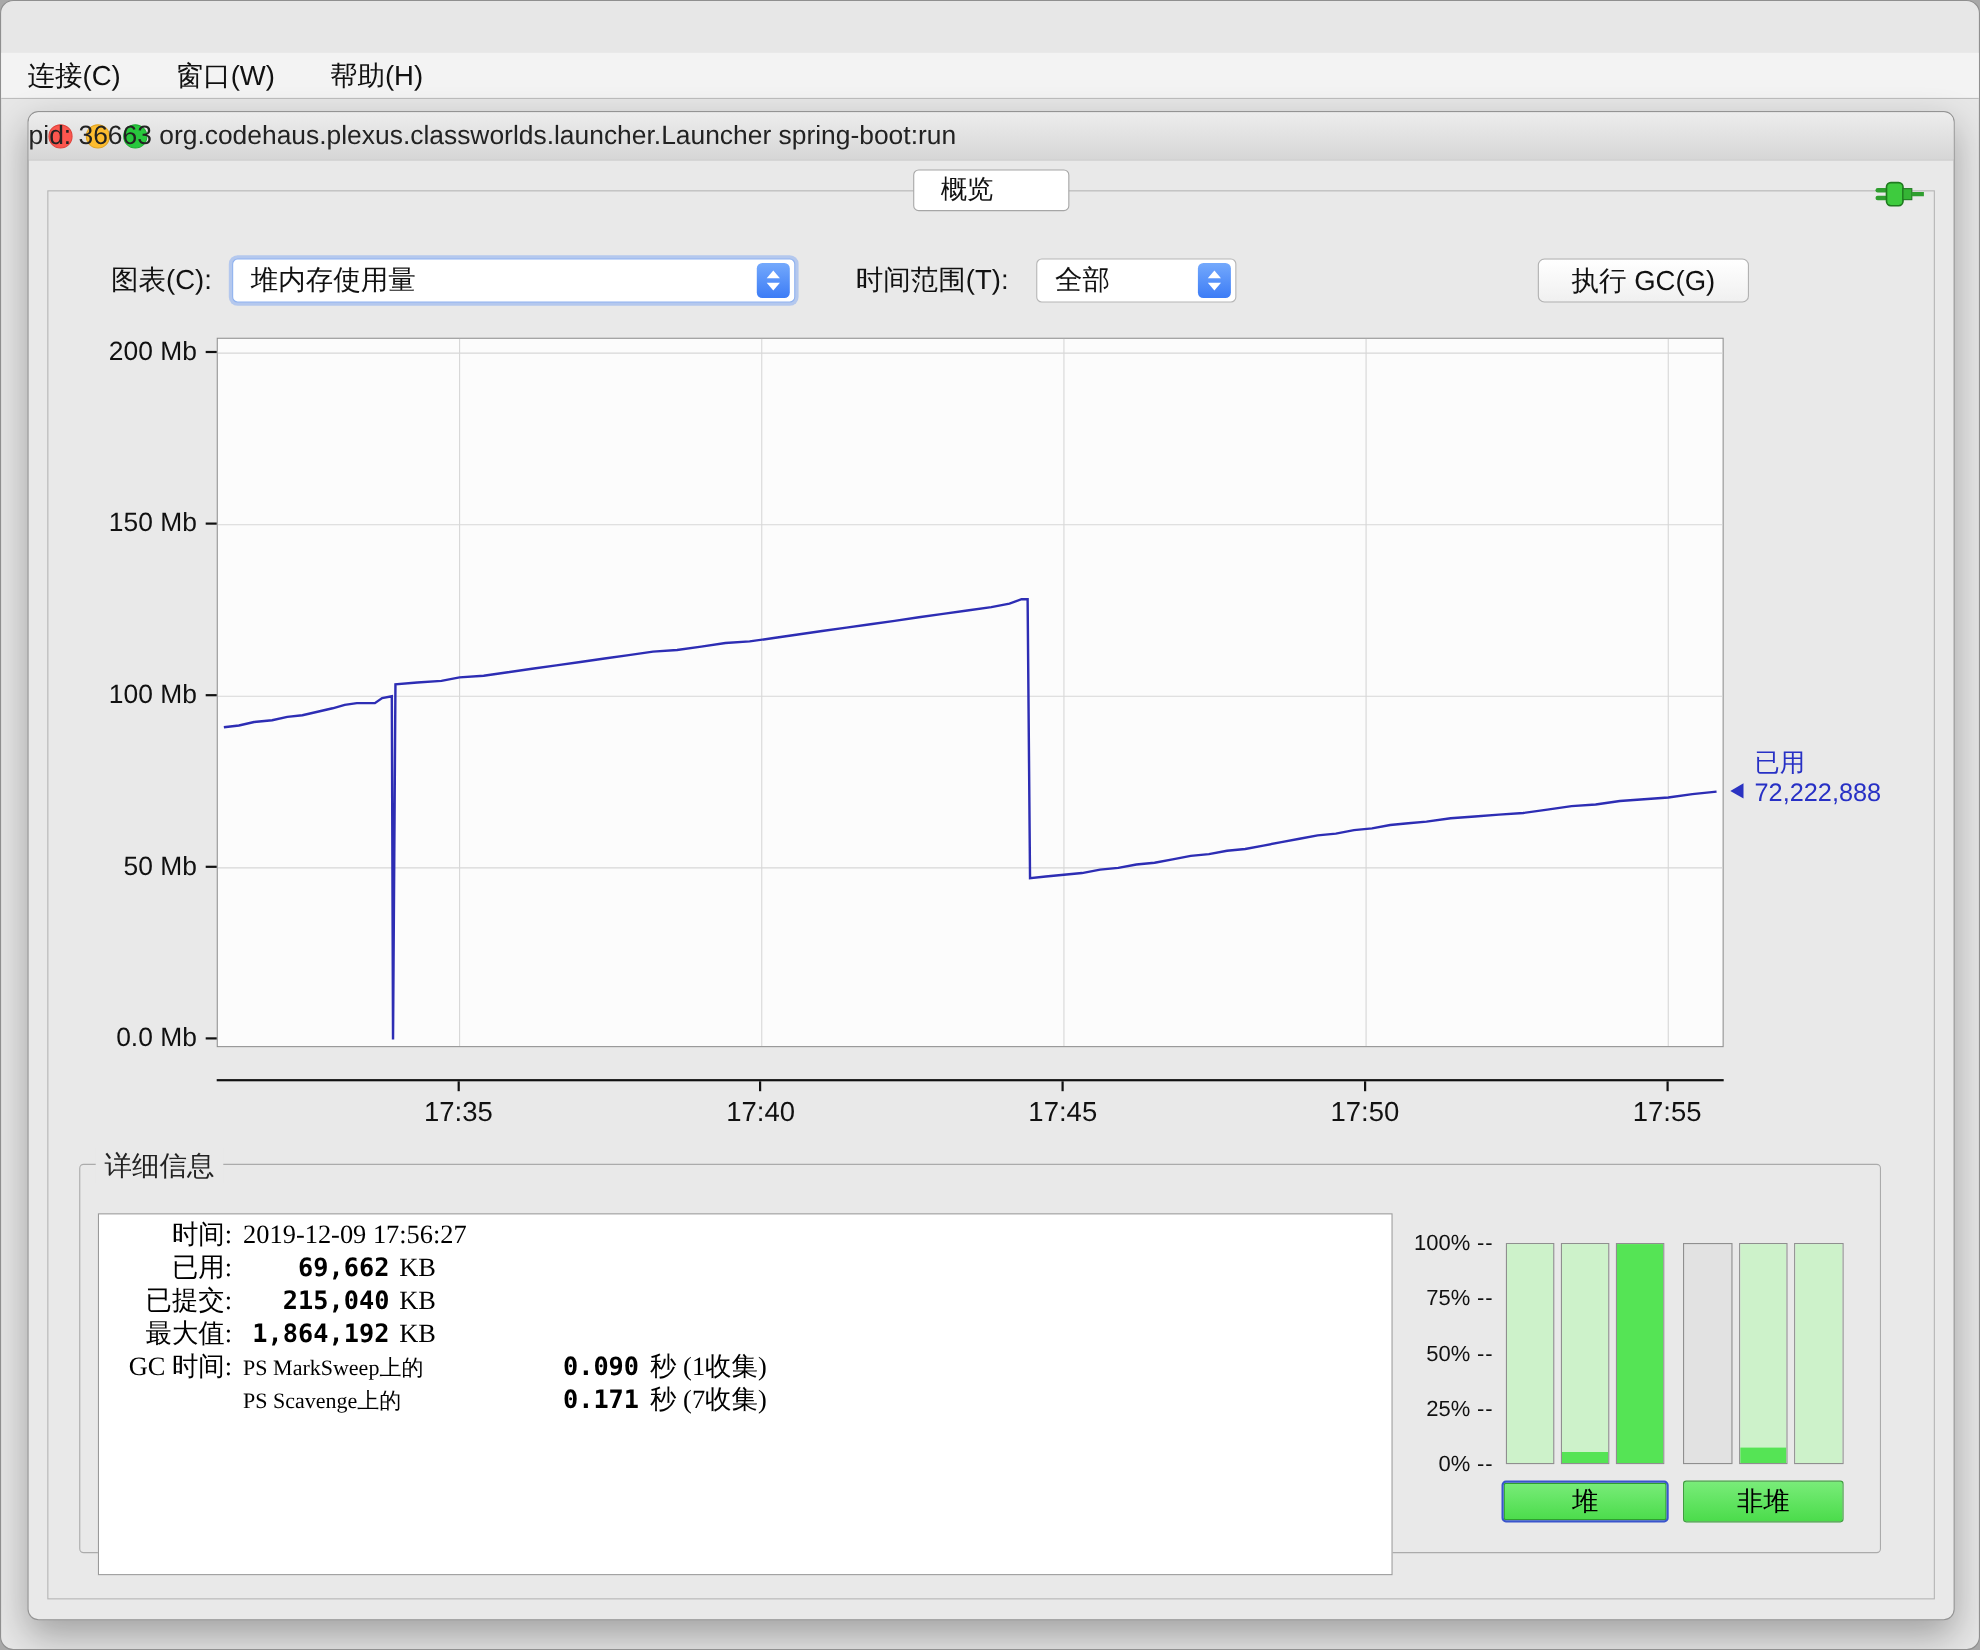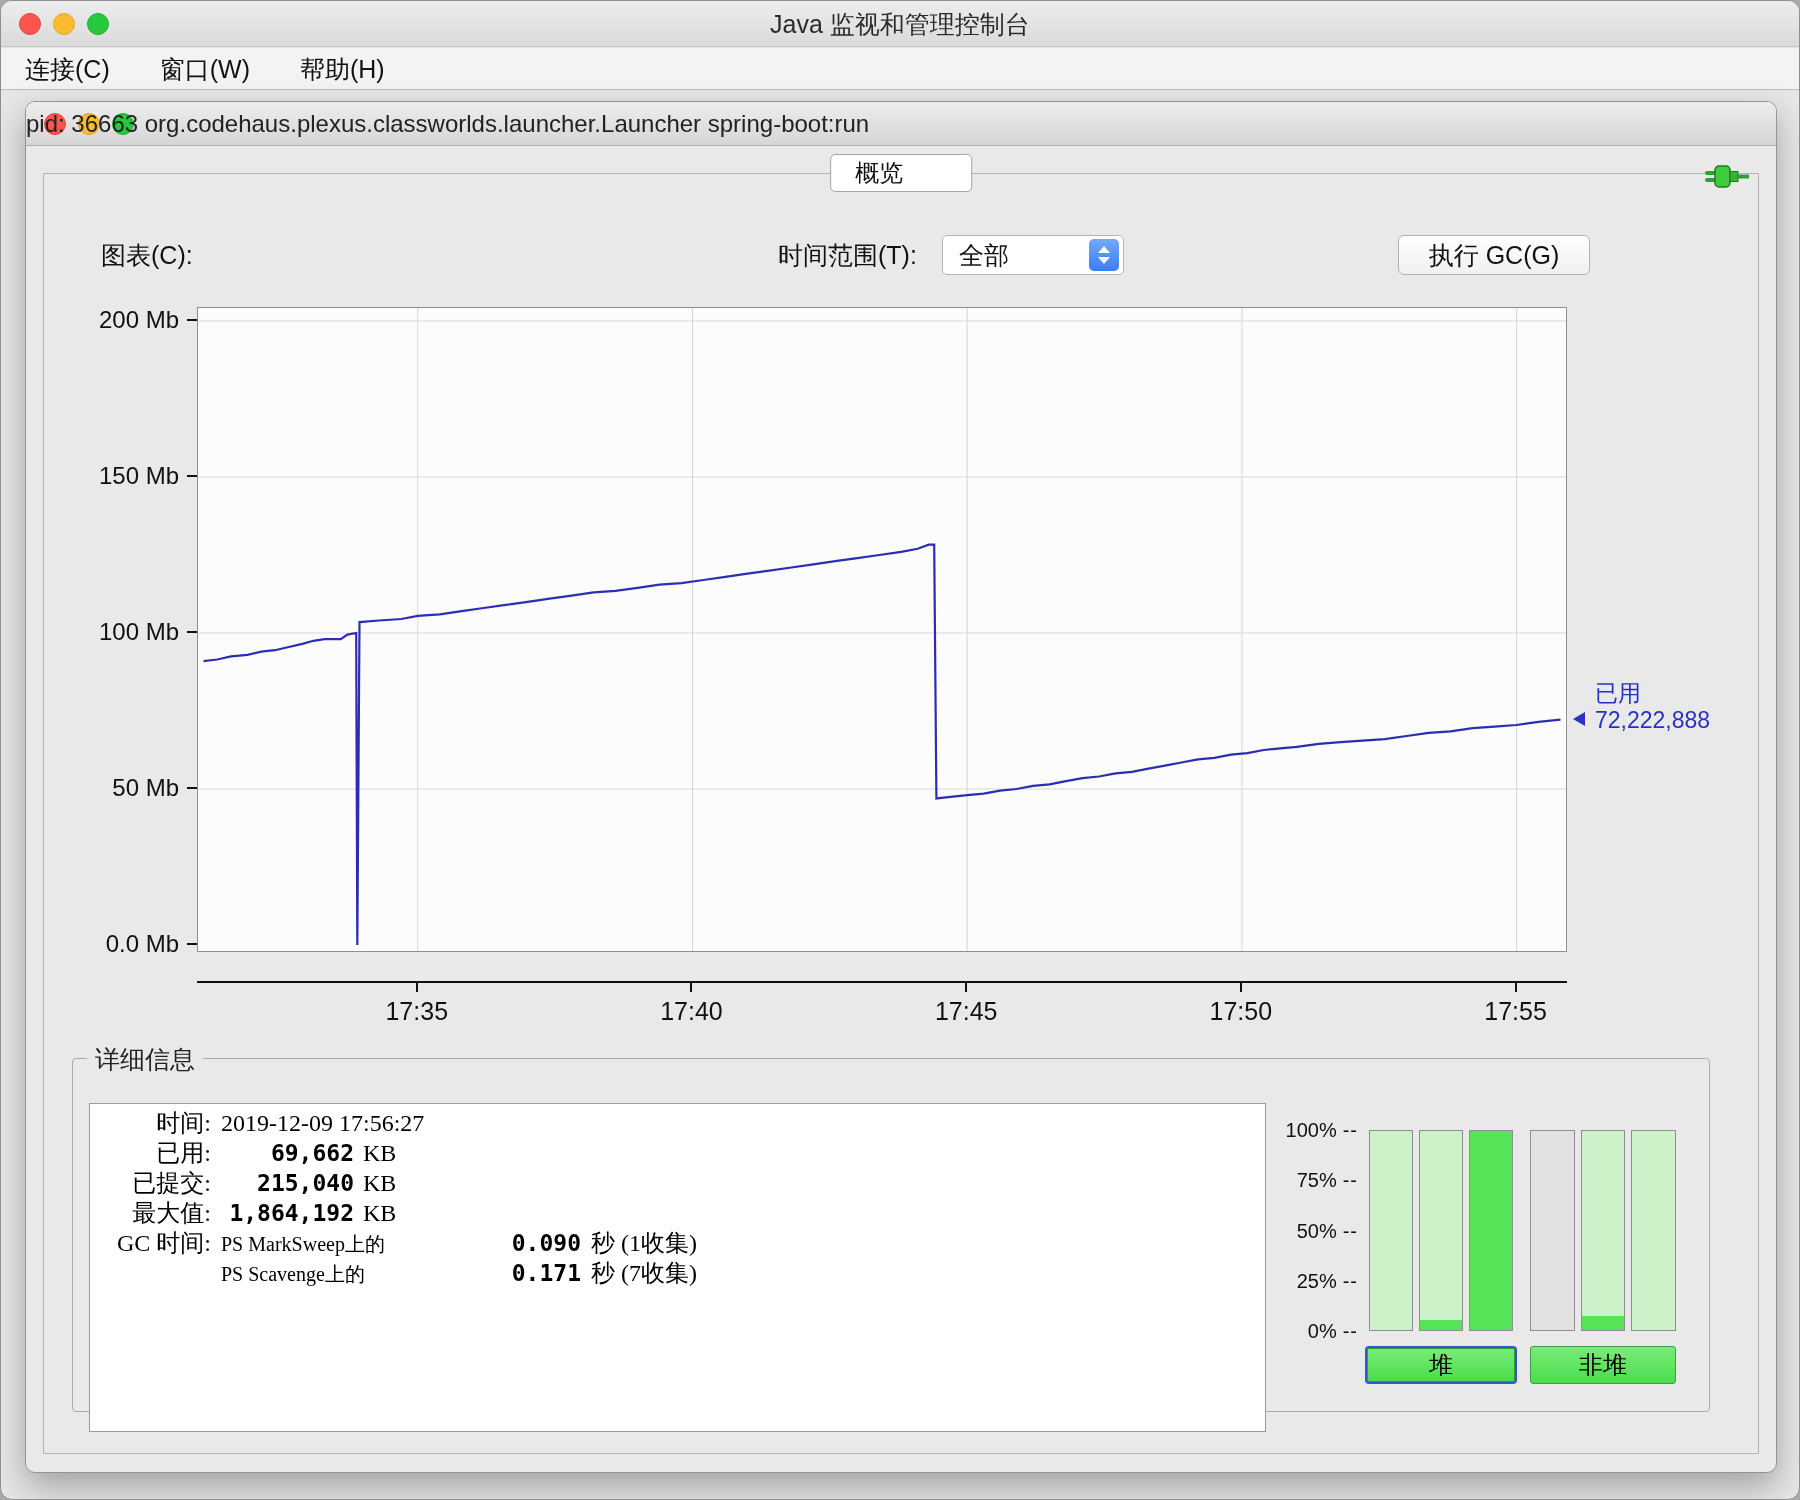--- a/index.html
+++ b/index.html
@@ -167,28 +167,20 @@
     font-family:inherit; cursor:default;
   }
   #heap-btn{ left:112px; width:152px; border:2px solid #3a55cc; border-radius:4px; box-shadow:inset 0 0 0 1px #2f9e2f; }
   #nonheap-btn{ left:277px; width:146px; border:1px solid #3f9e3f; border-radius:3px; }
 </style>
 </head>
 <body>
 
 <div class="outer-window">
 
-  <div class="outer-titlebar">
-    <div class="traffic">
-      <span class="dot red"></span>
-      <span class="dot yellow"></span>
-      <span class="dot green"></span>
-    </div>
-    <div class="outer-title">Java 监视和管理控制台</div>
-  </div>
 
   <div class="menubar">
     <span class="menu-item">连接(C)</span>
     <span class="menu-item">窗口(W)</span>
     <span class="menu-item">帮助(H)</span>
   </div>
 
   <div class="inner-window">
     <div class="inner-titlebar">
       <div class="traffic">
@@ -216,20 +208,27 @@
           <rect x="1" y="11" width="11" height="4" rx="2" fill="#2f9e2f"></rect>
           <rect x="1" y="18" width="11" height="4" rx="2" fill="#2f9e2f"></rect>
           <rect x="11" y="6" width="15" height="21" rx="4" fill="#3ecb3e" stroke="#1f7a1f" stroke-width="1.5"></rect>
           <rect x="26" y="11.5" width="8" height="10" fill="#35b435" stroke="#1f7a1f" stroke-width="1"></rect>
           <path d="M34 16.5 h11" stroke="#2f9e2f" stroke-width="4"></path>
         </svg>
       </div>
 
       <div class="controls">
         <span class="ctl-label" id="chart-ctl-label">图表(C):</span>
+        <div class="select" id="chart-select">
+          <span>堆内存使用量</span>
+          <span class="stepper">
+              <span class="tri-up"></span>
+              <span class="tri-down"></span>
+            </span>
+        </div>
         <span class="ctl-label" id="range-ctl-label">时间范围(T):</span>
         <div class="select" id="range-select">
           <span>全部</span>
           <span class="stepper">
               <span class="tri-up"></span>
               <span class="tri-down"></span>
             </span>
         </div>
         <button class="gc-button">执行 GC(G)</button>
       </div>

